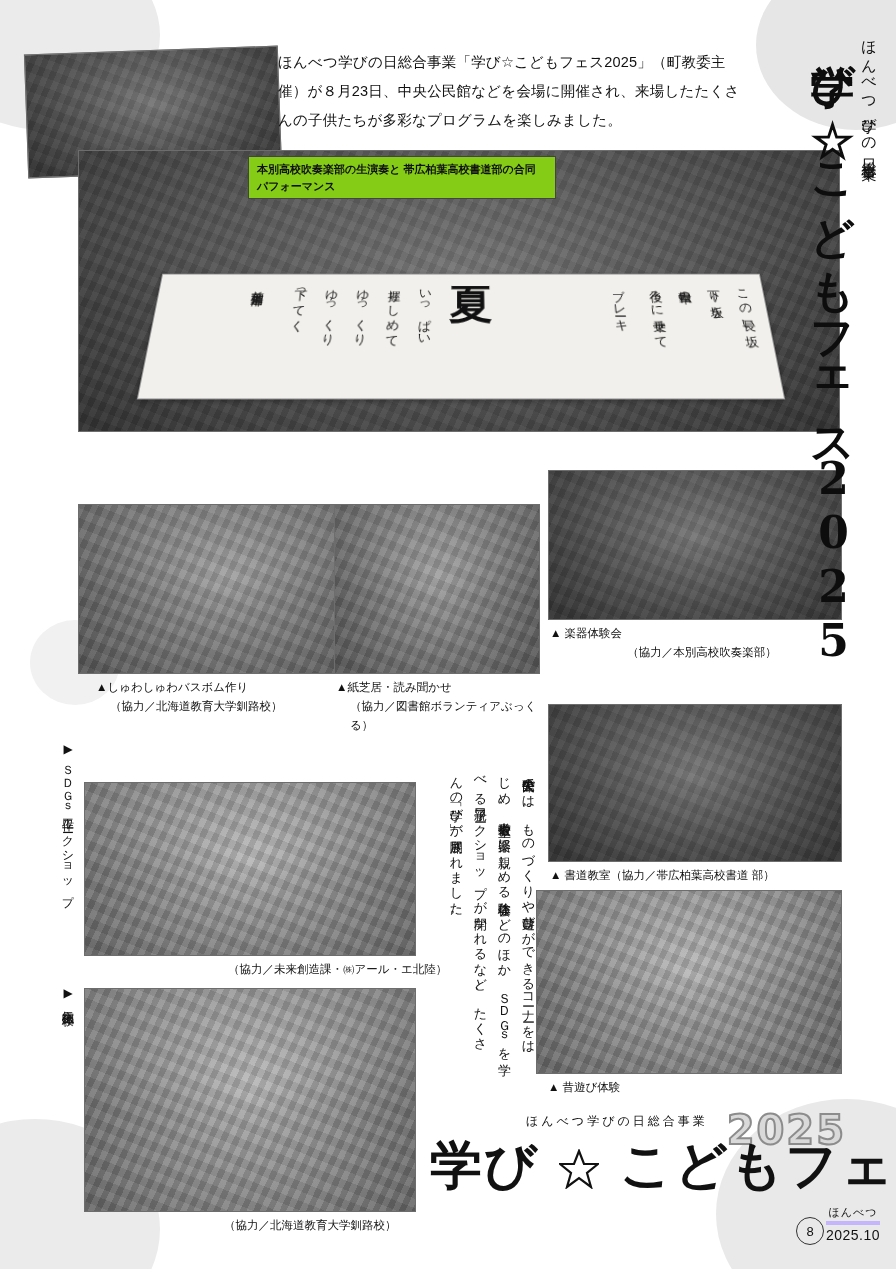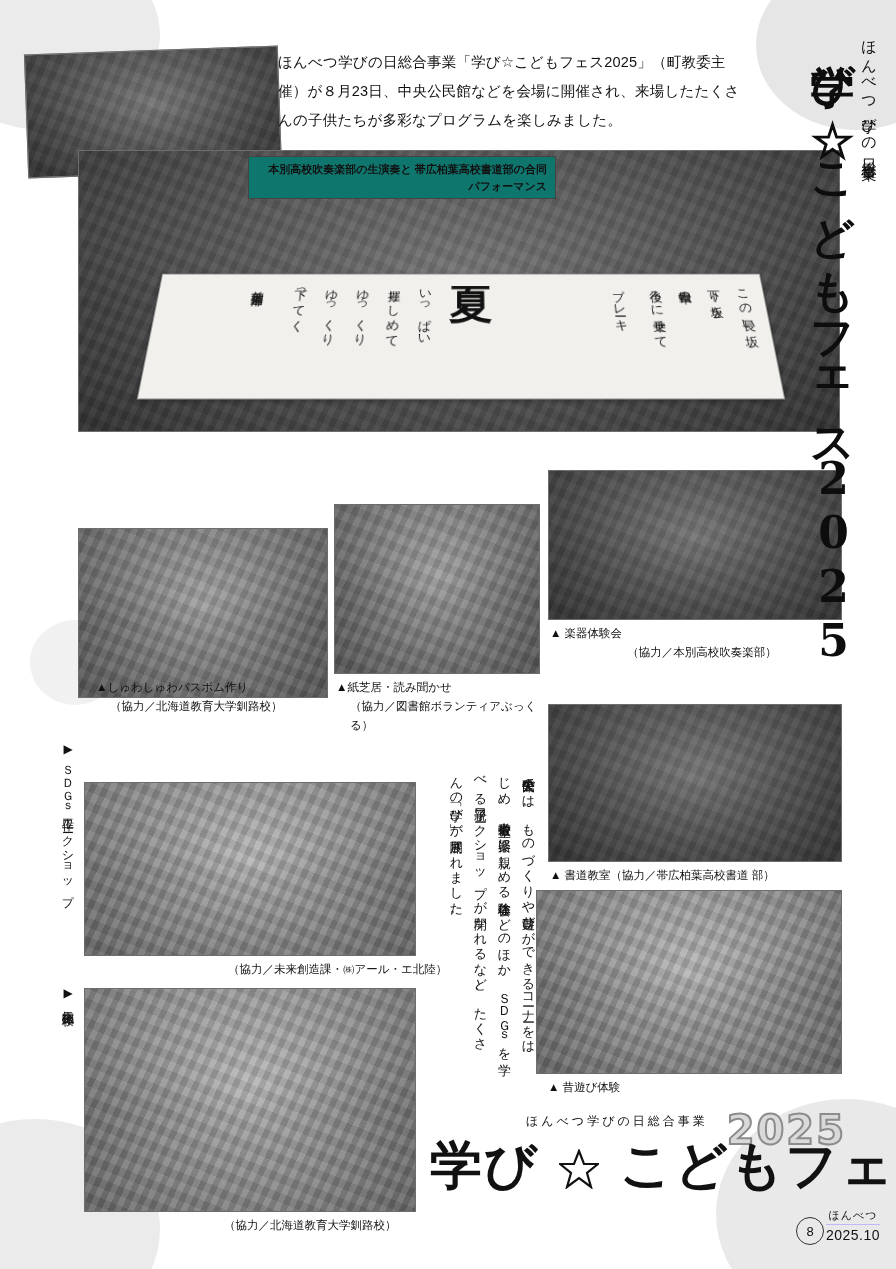--- a/index.html
+++ b/index.html
@@ -64,27 +64,27 @@
     text-align: center;
     font-size: 9px;
     line-height: 1.35;
     color: rgba(255,255,255,.0);
     padding: 0 4px;
   }
 
   
   .stage-banner {
     position: absolute;
-    background: #0f766e;
+    background: #84cc16;
     border: 1px solid #444;
     color: #111;
     font-size: 11px;
     font-weight: bold;
     line-height: 1.5;
-    text-align: right;
+    text-align: left;
     padding: 4px 8px;
     z-index: 3;
   }
   .calligraphy-cloth {
     position:absolute;
     background:#f2f0ec;
     border:1px solid #9a9a9a;
     transform: perspective(500px) rotateX(18deg);
     z-index:3;
     box-shadow: 0 2px 6px rgba(0,0,0,.35);
@@ -251,21 +251,21 @@
   }
   .footmark {
     position: absolute;
     right: 16px;
     bottom: 26px;
     text-align: center;
     z-index: 6;
   }
   .footmark .name {
     font-size: 11px;
-    border-bottom: 1px solid #c4b5fd;
+    border-bottom: 4px solid #c4b5fd;
     padding-bottom: 1px;
     letter-spacing: 1px;
   }
   .footmark .date {
     font-size: 14px;
     margin-top: 2px;
     letter-spacing: .5px;
   }
 </style>
 </head>
@@ -322,21 +322,21 @@
   <div class="photo dark" style="left:548px; top:470px; width:292px; height:148px;">
     <div class="grain"></div>
     <div class="vign"></div>
     <div class="ph-label">ドラムを体験する子どもたち</div>
   </div>
   <div class="cap" style="left:550px; top:624px; width:290px;">
     <span>▲ 楽器体験会</span>
     <span class="sub" style="padding-left:14px;text-align:center;">（協力／本別高校吹奏楽部）</span>
   </div>
 
-  <div class="photo" style="left:78px; top:528px; width:248px; height:168px;">
+  <div class="photo" style="left:78px; top:504px; width:248px; height:168px;padding-left:47px;">
     <div class="grain"></div>
     <div class="vign"></div>
     <div class="ph-label">バスボム作りの様子</div>
   </div>
   <div class="cap" style="left:96px; top:678px; width:250px;">
     <span>▲しゅわしゅわバスボム作り</span>
     <span class="sub" style="padding-left:14px;">（協力／北海道教育大学釧路校）</span>
   </div>
 
   <div class="photo" style="left:334px; top:504px; width:204px; height:168px;">

